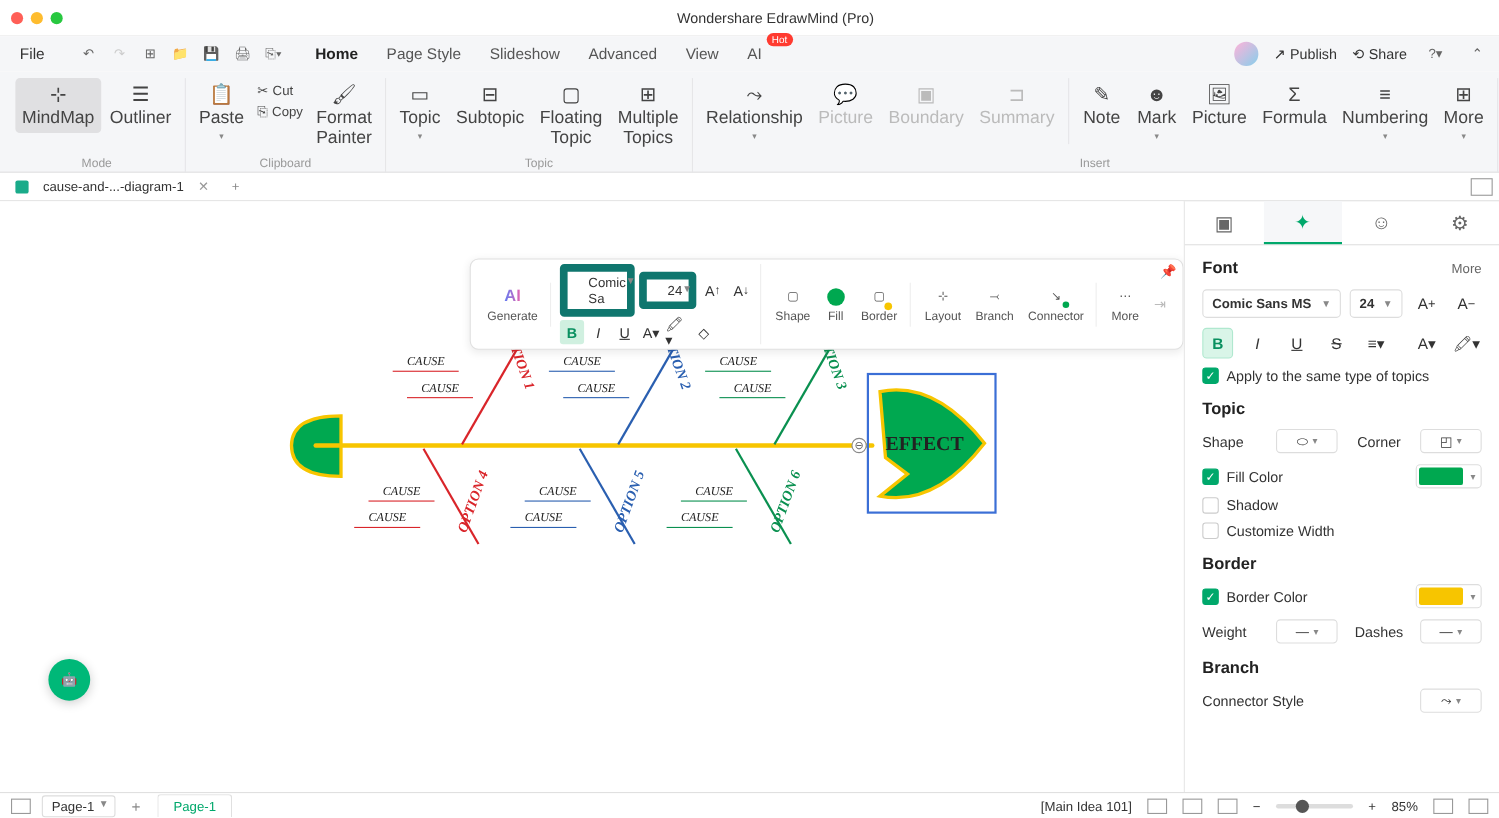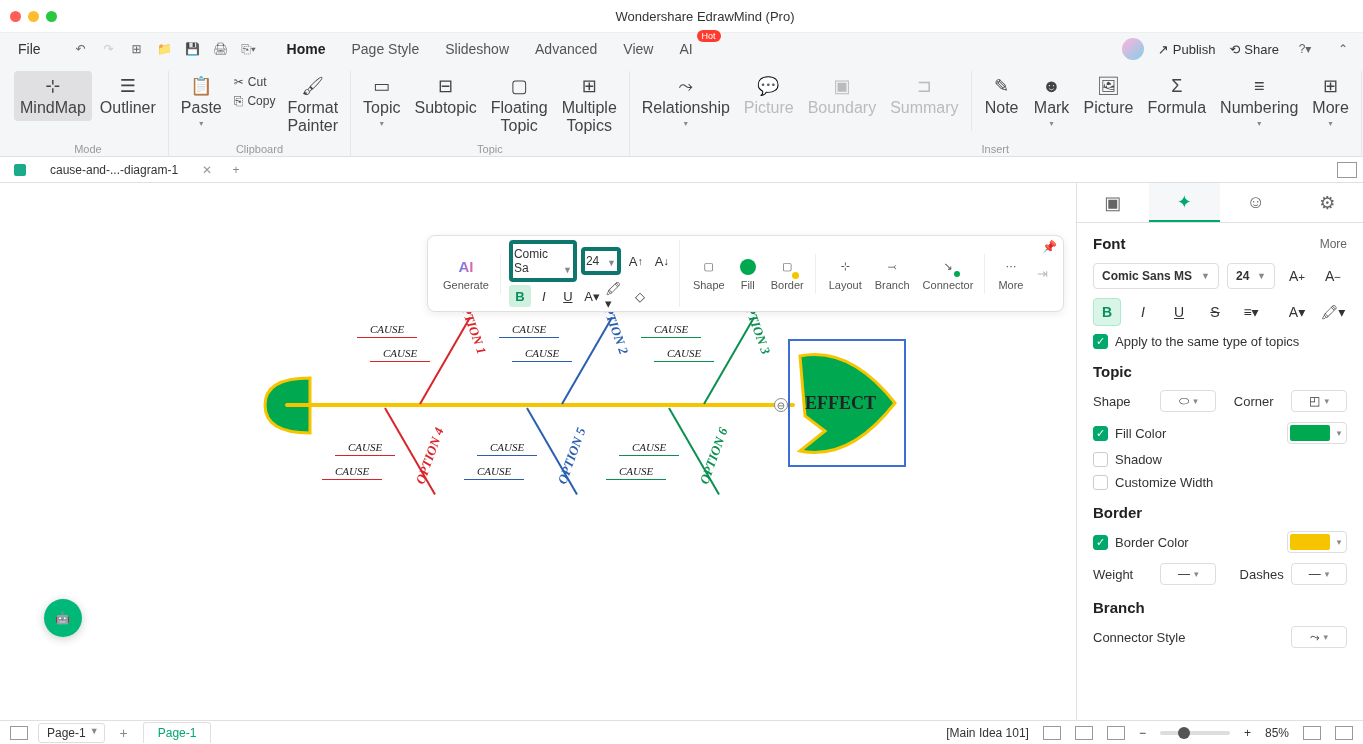--- a/index.html
+++ b/index.html
@@ -35,21 +35,21 @@
 .rbtn.active { background: #e0e0e2; }
 .rbtn.disabled { color: #bbb; }
 .rbtn .ricon { width: 22px; height: 22px; display: flex; align-items: center; justify-content: center; font-size: 18px; }
 .rbtn .rlabel { font-size: 16px; text-align: center; line-height: 1.1; white-space: nowrap; }
 .rbtn .drop { font-size: 8px; color: #888; }
 .glabel { font-size: 11px; color: #999; margin-top: auto; padding-bottom: 2px; }
 .rmini { display: flex; align-items: center; gap: 4px; padding: 2px 4px; font-size: 12px; color: #444; cursor: pointer; }
 
 
 .doctabs { height: 26px; display: flex; align-items: center; border-bottom: 1px solid #e0e0e0; padding: 0 6px; gap: 6px; }
-.doctab { display: flex; align-items: center; gap: 24px; padding: 3px 8px; font-size: 12px; color: #333; }
+.doctab { display: flex; align-items: center; gap: 13px; padding: 3px 8px; font-size: 12px; color: #333; }
 .doctab .dicon { width: 12px; height: 12px; background: #1aab8a; border-radius: 2px; }
 .doctab .close { color: #999; cursor: pointer; }
 .addtab { width: 20px; height: 20px; display: flex; align-items: center; justify-content: center; color: #888; cursor: pointer; }
 .doctabs .rpanel-toggle { margin-left: auto; width: 20px; height: 16px; border: 1px solid #999; cursor: pointer; }
 
 
 .main { display: flex; height: 544px; }
 .canvas { flex: 1; position: relative; background: #fff; overflow: hidden; }
 
 
@@ -65,21 +65,21 @@
 .bone-label { position: absolute; font-family: "Comic Sans MS", cursive; font-weight: bold; font-size: 13px; font-style: italic; width: 70px; text-align: center; }
 .cause { position: absolute; font-family: "Comic Sans MS", cursive; font-size: 11px; font-style: italic; color: #222; }
 .cause-line { position: absolute; height: 1px; width: 60px; }
 
 
 .floatbar { position: absolute; top: 52px; left: 427px; background: #fff; border: 1px solid #e0e0e0; border-radius: 8px; box-shadow: 0 2px 8px rgba(0,0,0,0.08); display: flex; align-items: center; padding: 4px; gap: 2px; z-index: 10; }
 .fsec { display: flex; align-items: center; gap: 3px; padding: 0 6px; border-right: 1px solid #eee; }
 .fsec:last-child { border-right: none; }
 .fbtn { display: flex; flex-direction: column; align-items: center; padding: 3px 5px; cursor: pointer; font-size: 11px; color: #555; gap: 2px; }
 .fbtn .ficon { width: 20px; height: 20px; display: flex; align-items: center; justify-content: center; }
-.finput { border: 4px solid #0f766e; border-radius: 4px; padding: 3px 1px; font-size: 12px; background: #fff; align-items: flex-end; }
+.finput { border: 7px solid #0f766e; border-radius: 4px; padding: 3px 19px; font-size: 12px; background: #fff; }
 .fsmall { width: 22px; height: 22px; display: flex; align-items: center; justify-content: center; cursor: pointer; border-radius: 3px; font-size: 13px; }
 .fsmall.active { background: #d0f0e0; color: #0a9060; font-weight: bold; }
 .pin { position: absolute; top: 4px; right: 6px; color: #ccc; font-size: 12px; }
 
 
 .sidepanel { width: 287px; border-left: 1px solid #e0e0e0; display: flex; flex-direction: column; }
 .sp-tabs { height: 40px; display: flex; border-bottom: 1px solid #e0e0e0; }
 .sp-tab { flex: 1; display: flex; align-items: center; justify-content: center; cursor: pointer; color: #666; font-size: 18px; }
 .sp-tab.active { border-bottom: 2px solid #00a86b; color: #00a86b; background: #f6f7f9; }
 .sp-body { flex: 1; overflow-y: auto; padding: 12px 16px; }
@@ -507,21 +507,21 @@
         <div class="sp-checkbox checked">✓</div>
         <span style="flex:1">Border Color</span>
         <div class="sp-swatch">
             <div class="sp-swatch-inner" style="background:#f7c500"></div>
             <div class="dd">▾</div>
           </div>
       </div>
       <div class="sp-field">
         <span class="sp-label">Weight</span>
         <div class="sp-mini-sel">— <span style="font-size:9px;color:#888">▾</span></div>
-        <span class="sp-label" style="text-align:right">Dashes</span>
+        <span class="sp-label" style="text-align:center">Dashes</span>
         <div class="sp-mini-sel">— <span style="font-size:9px;color:#888">▾</span></div>
       </div>
 
       <div class="sp-sec-title" style="margin-top:14px">
           <span>Branch</span>
         </div>
       <div class="sp-field">
         <span class="sp-label" style="width:110px">Connector Style</span>
         <div class="sp-mini-sel">⤳ <span style="font-size:9px;color:#888">▾</span></div>
       </div>

